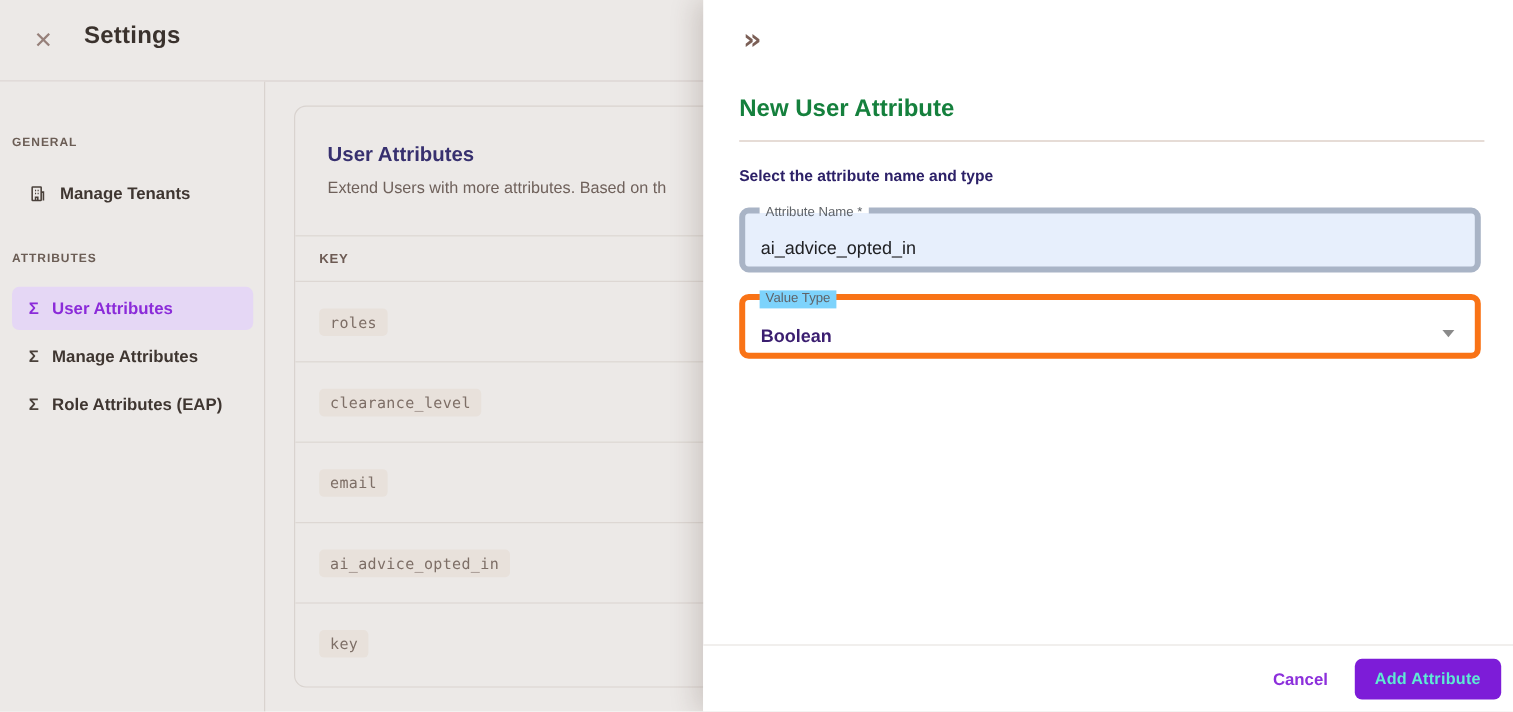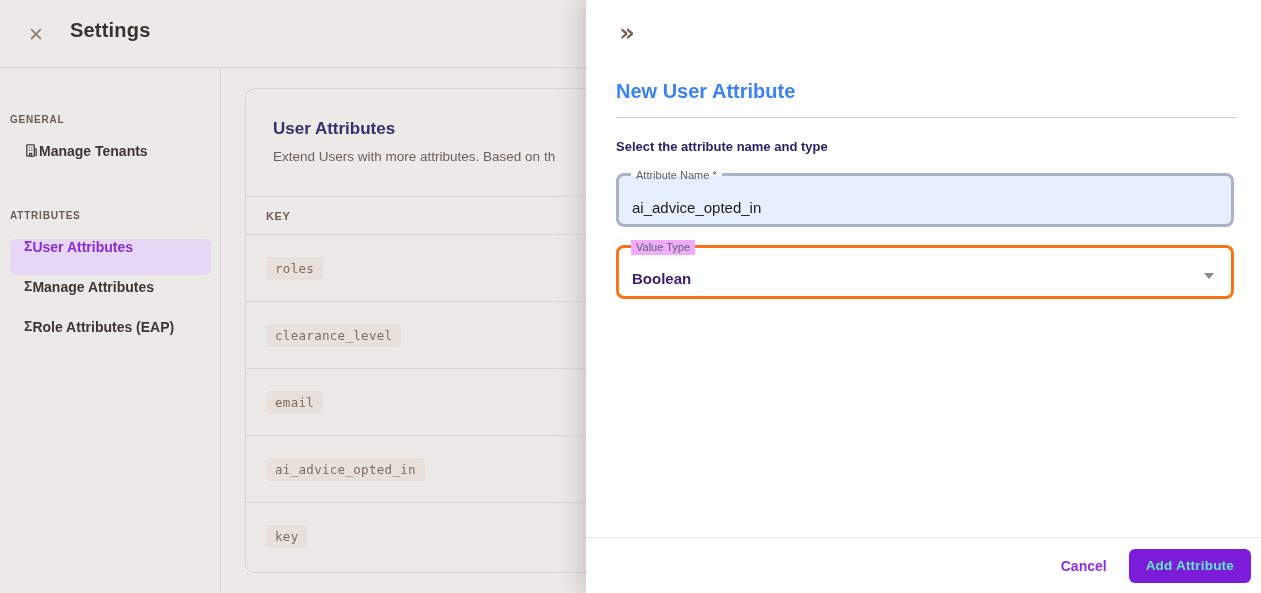--- a/index.html
+++ b/index.html
@@ -33,21 +33,21 @@
   .sidebar {
     position:absolute; top:68px; left:0; width:221px; bottom:0;
     background:#ece9e7; border-right:1px solid #d9d3cf;
   }
   .nav-section-label {
     position:absolute; left:10px;
     font-size:10px; font-weight:600; letter-spacing:.8px; color:#6b5d55;
   }
   .nav-item {
     position:absolute; left:10px; width:201px; height:36px;
-    display:flex; align-items:flex-start; padding-left:14px;
+    display:flex; align-items:center; gap:11px; padding-left:14px;
     border-radius:6px; cursor:pointer;
     font-size:14px; font-weight:600; color:#3f3631;
   }
   .nav-item .nav-icon {
     font-size:14px; font-weight:700; line-height:1; color:#4a413b;
     display:inline-flex; align-items:center;
   }
   .nav-item.selected { background:#e5d7f5; color:#8b2bd9; }
   .nav-item.selected .nav-icon { color:#8b2bd9; }
   .nav-icon svg { display:block; }
@@ -93,38 +93,38 @@
     box-shadow:-7px 0 20px rgba(70,52,40,.18);
   }
   .collapse-btn {
     position:absolute; left:24px; top:16px; width:34px; height:34px;
     background:none; border:none; cursor:pointer;
     font-size:24px; line-height:34px; color:#7b5f56; font-weight:600;
     text-align:center; font-family:"DejaVu Sans", sans-serif;
   }
   .drawer-title {
     position:absolute; left:30px; top:80px;
-    font-size:20px; font-weight:700; color:#3b82f6;
+    font-size:20px; font-weight:700; color:#15803d;
   }
   .drawer-divider {
     position:absolute; left:30px; right:24px; top:117px; height:1px;
     background:#d6c6bc;
   }
   .instruction {
     position:absolute; left:30px; top:139px;
     font-size:13px; font-weight:700; color:#2d2168;text-align:right;
   }
 
   .field {
     position:absolute; left:30px; width:618px;
-    border:3px solid #f97316; border-radius:8px; background:#fff;
+    border:5px solid #f97316; border-radius:8px; background:#fff;
   }
   .field-label {
     position:absolute; top:-8px; left:12px; padding:0 5px;
-    font-size:11px; color:#5f6368; background:#f0abfc; line-height:15px;
+    font-size:11px; color:#5f6368; background:#7dd3fc; line-height:15px;
     white-space:nowrap;
   }
   .field-name { top:173px; height:54px; background:#e7effc; border-color:#a9b4c6; }
   .field-name .field-label { background:linear-gradient(to bottom,#ffffff 50%,#e7effc 50%); }
   .field-name input {
     width:100%; height:100%; border:none; outline:none; background:transparent;
     padding:14px 13px 0; font-size:15px; color:#202124;
     font-family:"Liberation Sans", sans-serif;
   }
   .field-type { top:245px; height:54px; cursor:pointer; }

